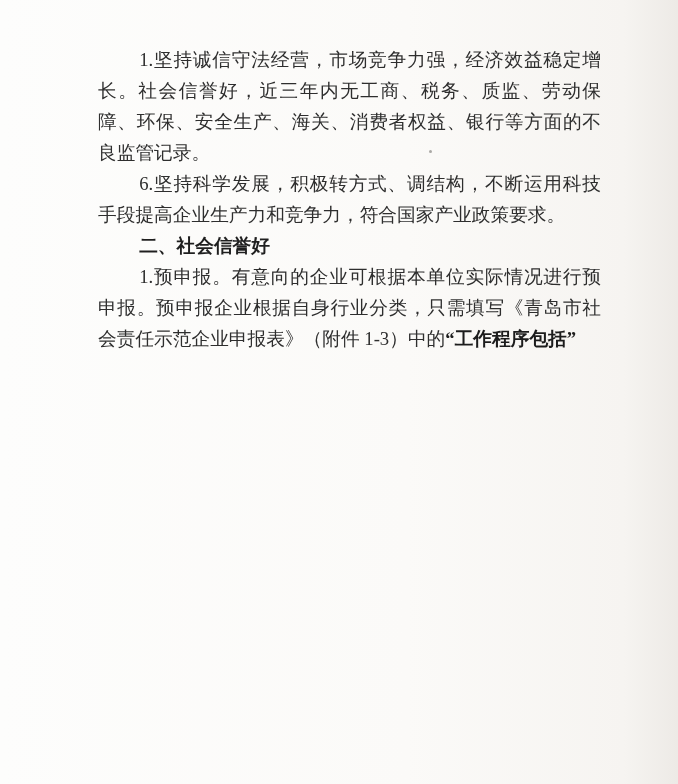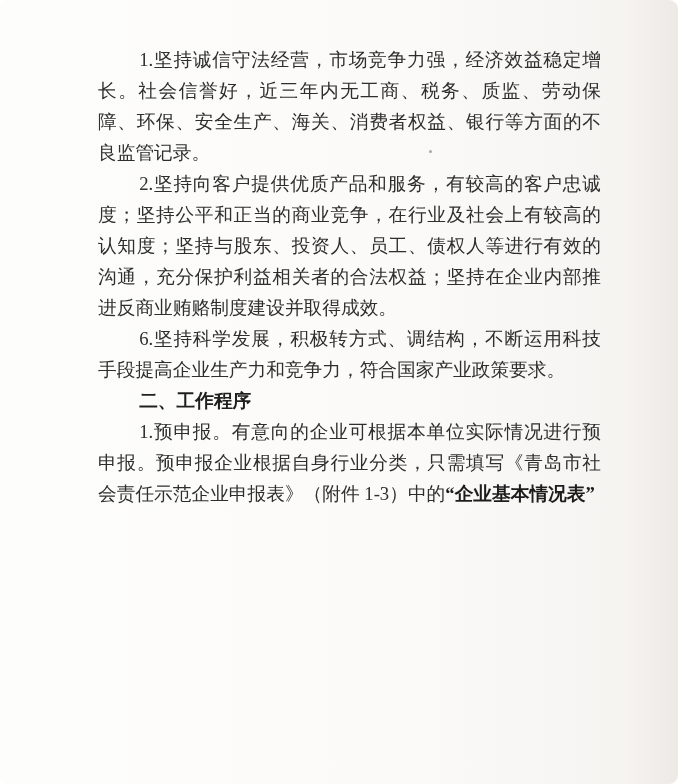--- a/index.html
+++ b/index.html
@@ -13,21 +13,20 @@
     background: #ffffff;
   }
   .scan-page {
     position: relative;
     width: 678px;
     height: 784px;
     overflow: hidden;
     background:
       linear-gradient(90deg, #fdfdfc 0%, #fbfaf8 60%, #f6f4f1 92%, #edeae6 100%),
       #fbfaf8;
-    border-radius: 9px;
   }
   .text-block {
     position: absolute;
     left: 98px;
     top: 44px;
     width: 503px;
   }
   .para {
     margin: 0;
     padding: 0;
@@ -62,19 +61,18 @@
     opacity: 0.75;
   }
   .speck-1 { left: 429px; top: 150px; }
 </style>
 </head>
 <body>
 
 <div class="scan-page">
   <div class="text-block">
     <p class="para">1.坚持诚信守法经营，市场竞争力强，经济效益稳定增长。社会信誉好，近三年内无工商、税务、质监、劳动保障、环保、安全生产、海关、消费者权益、银行等方面的不良监管记录。</p>
-    <p class="para">2.坚持向客户提供优质产品和服务，有较高的客户忠诚度；坚持公平和正当的商业竞争，在行业及社会上有较高的认知度；坚持与股东、投资人、员工、债权人等进行有效的沟通，充分保护利益相关者的合法权益；坚持在企业内部推进反商业贿赂制度建设并取得成效。</p>
     <p class="para">6.坚持科学发展，积极转方式、调结构，不断运用科技手段提高企业生产力和竞争力，符合国家产业政策要求。</p>
-    <h2 class="heading">二、工作程序</h2>
-    <p class="para"><span>1.预申报。有意向的企业可根据本单位实际情况进行预申报。预申报企业根据自身行业分类，只需填写《青岛市社会责任示范企业申报表》（附件 1-3）中的</span><span class="bold-term">“企业基本情况表”</span></p>
+    <h2 class="heading">二、社会信誉好</h2>
+    <p class="para"><span>1.预申报。有意向的企业可根据本单位实际情况进行预申报。预申报企业根据自身行业分类，只需填写《青岛市社会责任示范企业申报表》（附件 1-3）中的</span><span class="bold-term">“工作程序包括”</span></p>
   </div>
   <div class="scan-speck speck-1"></div>
 </div>
 
 </body></html>

